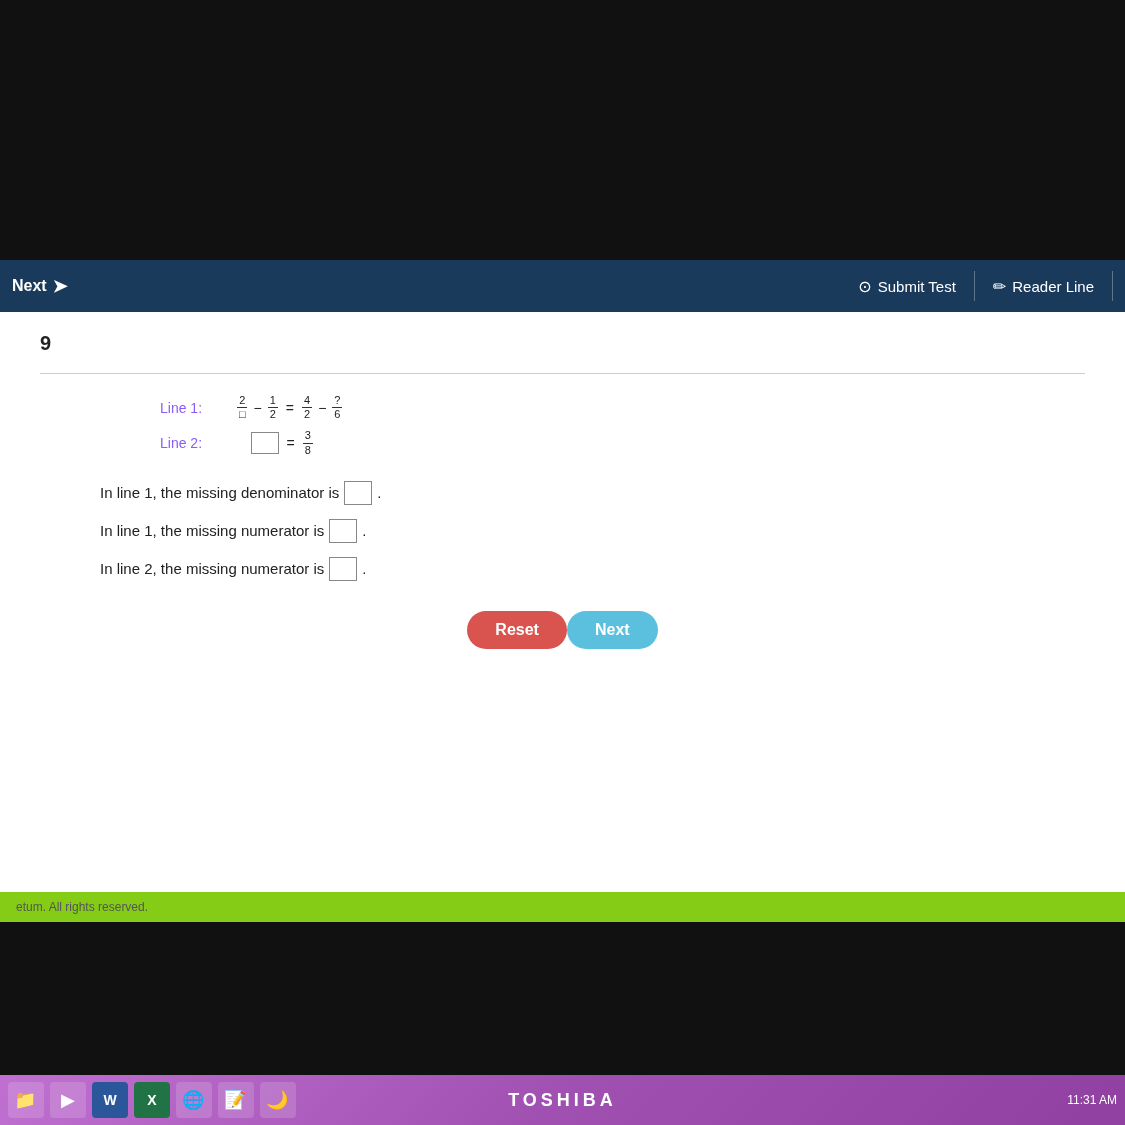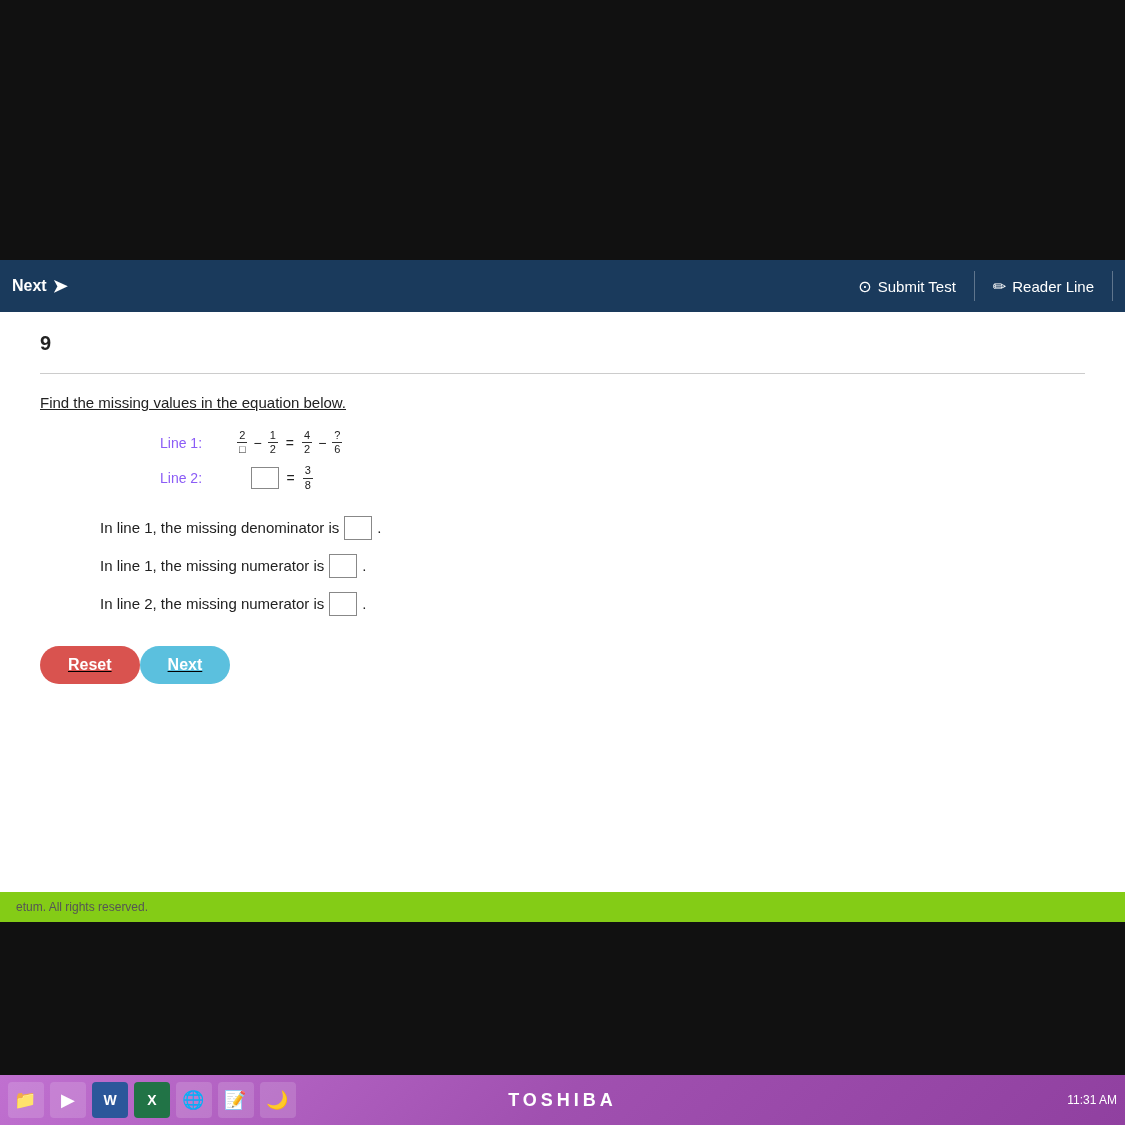--- a/index.html
+++ b/index.html
@@ -182,23 +182,22 @@
       border: 1px solid #888;
       background: white;
       font-size: 12px;
       text-align: center;
       margin: 0 5px;
     }
 
     
     .buttons-row {
       display: flex;
-      justify-content: flex-start;
+      justify-content: center;
       margin-top: 30px;
-      text-decoration: underline;
     }
 
     .btn-reset {
       background: #d9534f;
       color: white;
       border: none;
       border-radius: 20px;
       padding: 10px 28px;
       font-size: 16px;
       font-weight: bold;
@@ -306,21 +305,20 @@
     </div>
     <div class="divider-v"></div>
   </div>
 </div>
 
 <div class="content-box">
   <div class="question-number">9</div>
   <hr class="separator-line">
 
 
-  <div class="find-missing">Find the missing values in the equation below.</div>
 
   <div class="equation-section">
 
     <div class="equation-line">
       <span class="line-label">Line 1:</span>
       &nbsp;
       
       <span class="fraction">
         <span class="num">2</span>
         <span class="den">□</span>

